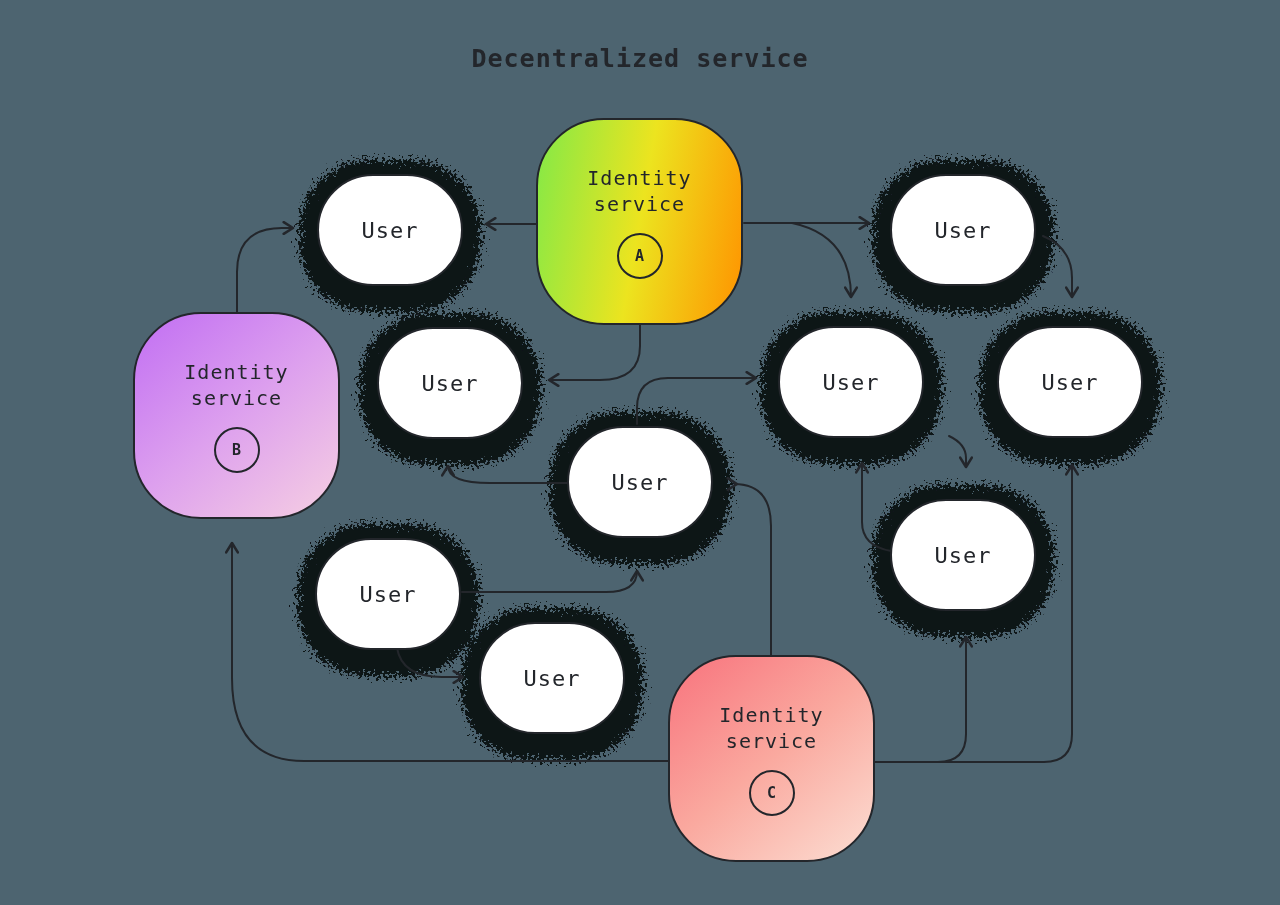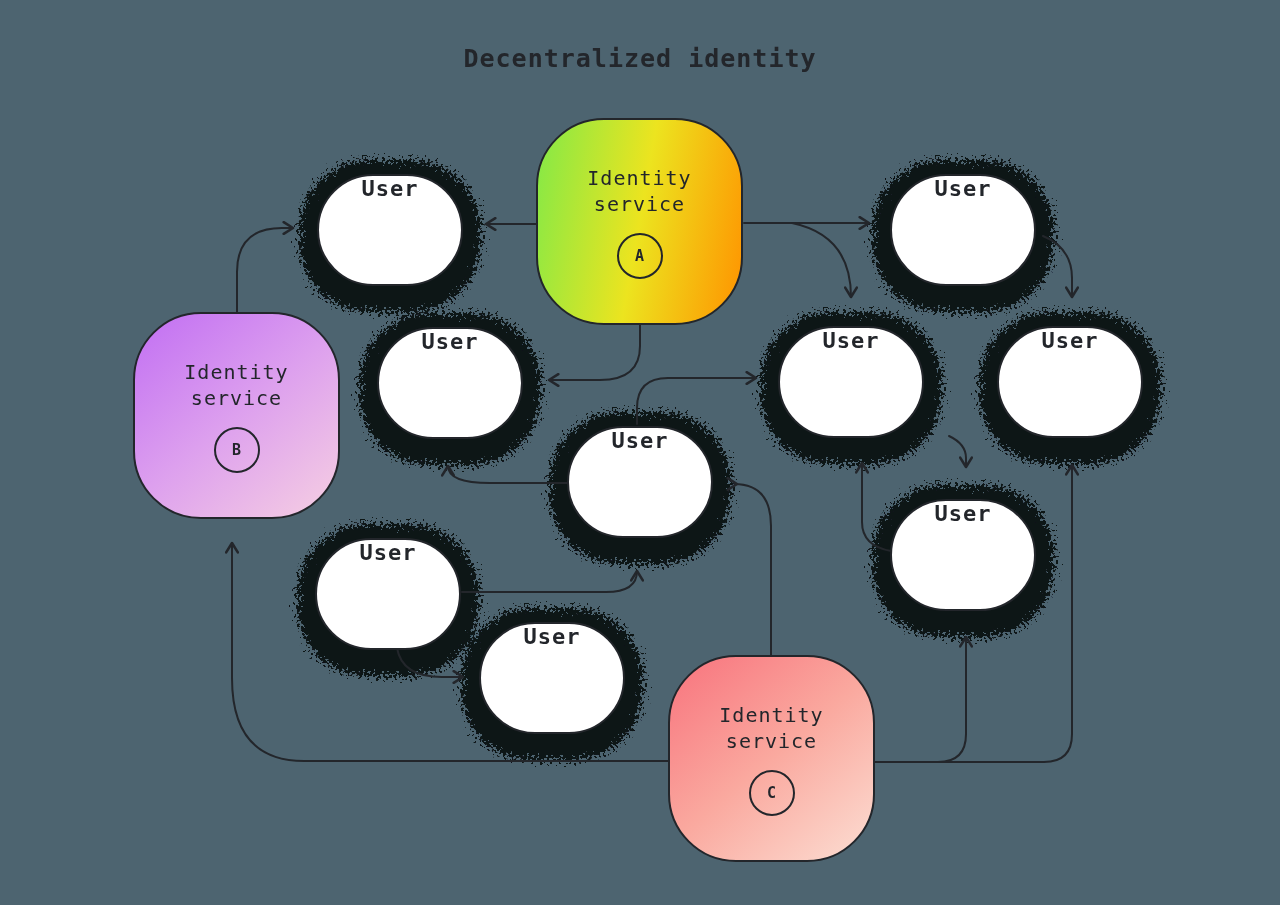--- a/index.html
+++ b/index.html
@@ -38,23 +38,23 @@
     border-radius: 70px;
     filter: url(#grunge);
   }
 
   .user-node {
     position: absolute;
     background: #ffffff;
     border: 2px solid #23262b;
     border-radius: 56px;
     display: flex;
+    align-items: center;
     justify-content: center;
     box-sizing: border-box;
-    font-weight: bold;
   }
   .user-label {
     font-size: 22px;
     color: #23262b;
     letter-spacing: 1px;
   }
 
   .service-node {
     position: absolute;
     width: 207px;
@@ -98,21 +98,21 @@
   <svg width="0" height="0" style="position:absolute" aria-hidden="true">
     <defs>
       <filter id="grunge" x="-35%" y="-35%" width="170%" height="170%">
         <feTurbulence type="fractalNoise" baseFrequency="0.38" numOctaves="3" seed="7" result="noise"></feTurbulence>
         <feDisplacementMap in="SourceGraphic" in2="noise" scale="26" xChannelSelector="R" yChannelSelector="G"></feDisplacementMap>
         <feGaussianBlur stdDeviation="0.5"></feGaussianBlur>
       </filter>
     </defs>
   </svg>
 
-  <div class="diagram-title">Decentralized identity</div>
+  <div class="diagram-title">Decentralized service</div>
 
   <div id="shadow-layer" class="layer">
       <div class="user-shadow" style="left: 299px; top: 160px; width: 182px; height: 152px; background: rgb(16, 18, 22);"></div>
       <div class="user-shadow" style="left: 872px; top: 160px; width: 182px; height: 152px; background: rgb(16, 18, 22);"></div>
       <div class="user-shadow" style="left: 359px; top: 313px; width: 182px; height: 152px; background: rgb(16, 18, 22);"></div>
       <div class="user-shadow" style="left: 549px; top: 412px; width: 182px; height: 152px; background: rgb(16, 18, 22);"></div>
       <div class="user-shadow" style="left: 760px; top: 312px; width: 182px; height: 152px; background: rgb(16, 18, 22);"></div>
       <div class="user-shadow" style="left: 979px; top: 312px; width: 182px; height: 152px; background: rgb(16, 18, 22);"></div>
       <div class="user-shadow" style="left: 872px; top: 485px; width: 182px; height: 152px; background: rgb(16, 18, 22);"></div>
       <div class="user-shadow" style="left: 297px; top: 524px; width: 182px; height: 152px; background: rgb(16, 18, 22);"></div>

